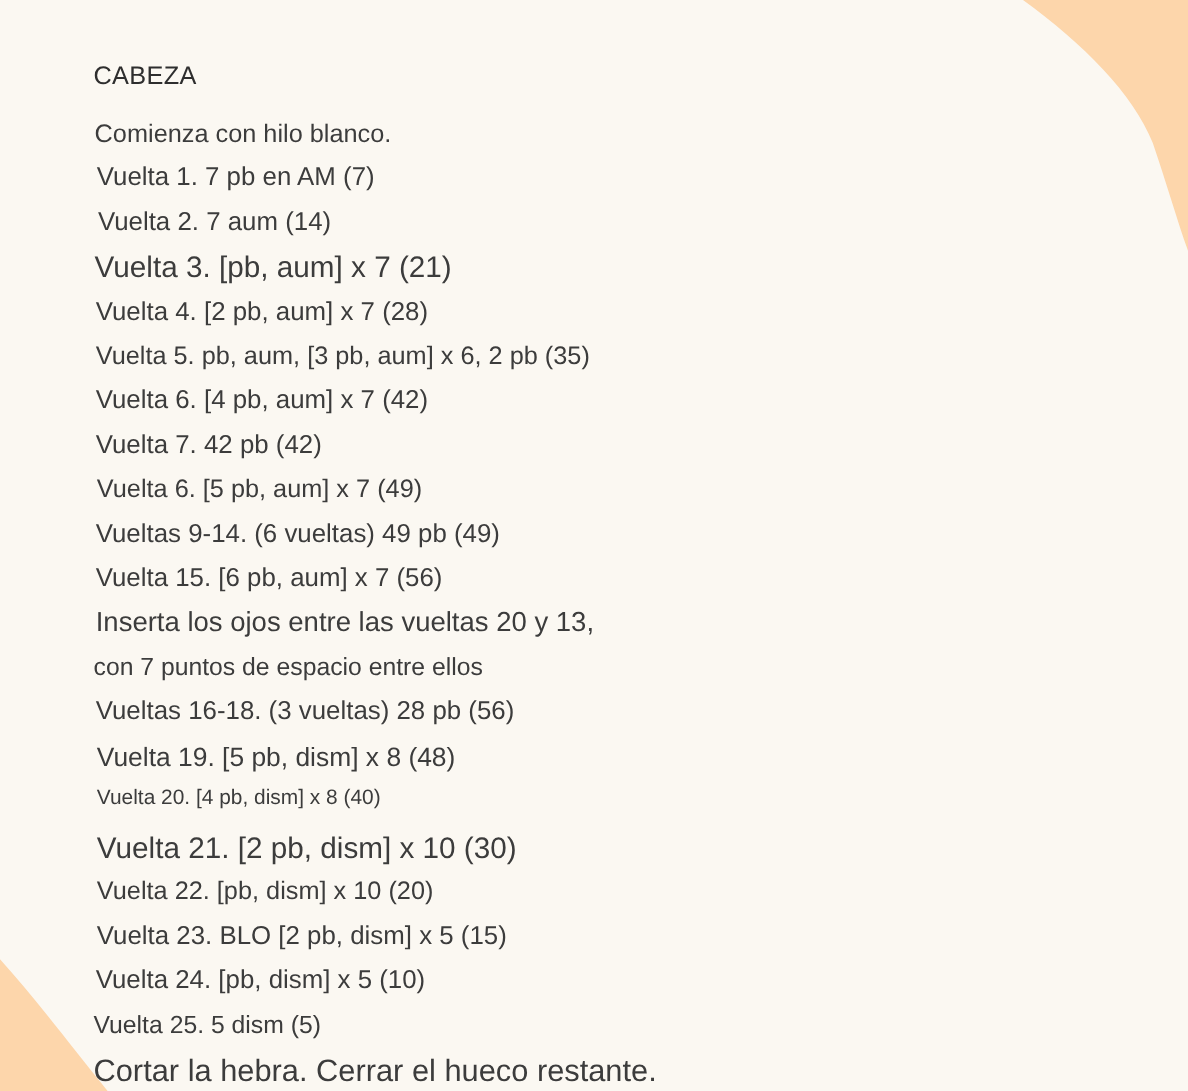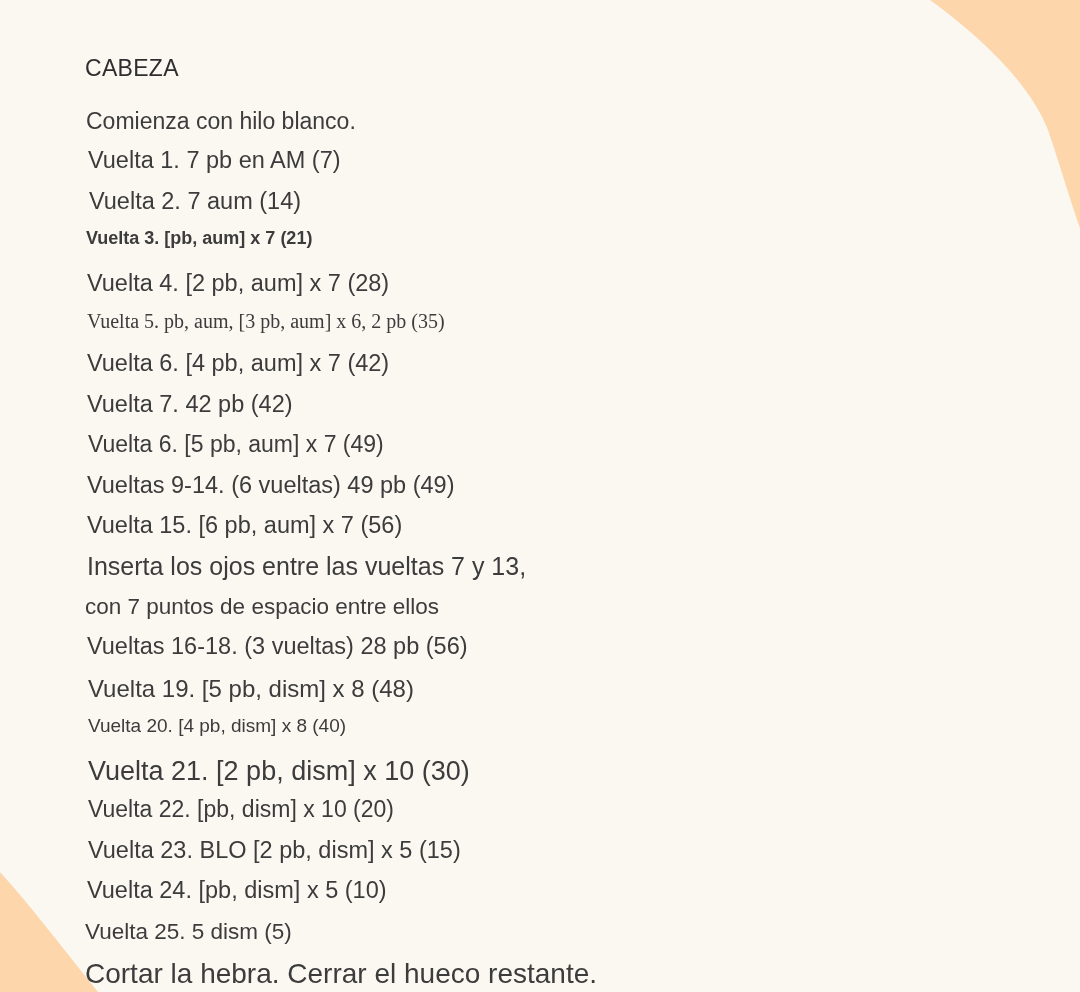--- a/index.html
+++ b/index.html
@@ -54,29 +54,29 @@
   <path d="M930 0 C 985 40, 1030 85, 1048 130 C 1060 165, 1070 200, 1080 228 L 1080 0 Z" fill="#FDD6AB"></path>
   <path d="M0 872 C 30 905, 60 945, 98 992 L 0 992 Z" fill="#FDD6AB"></path>
 </svg>
 
 <div class="content">
   <h1 class="title">CABEZA</h1>
   <div id="lines">
       <p class="line" style="left: 86px; top: 108px; font-size: 23px;">Comienza con hilo blanco.</p>
       <p class="line" style="left: 88px; top: 147px; font-size: 23.5px;">Vuelta 1. 7 pb en AM (7)</p>
       <p class="line" style="left: 89px; top: 188px; font-size: 23.5px;">Vuelta 2. 7 aum (14)</p>
-      <p class="line" style="left: 86px; top: 228px; font-size: 18px; font-weight: bold;">Vuelta 3. [pb, aum] x 7 (21)</p>
+      <p class="line" style="left: 86px; top: 228px; font-size: 27px;">Vuelta 3. [pb, aum] x 7 (21)</p>
       <p class="line" style="left: 87px; top: 270px; font-size: 23.5px;">Vuelta 4. [2 pb, aum] x 7 (28)</p>
-      <p class="line" style="left: 87px; top: 310px; font-size: 20px; font-family: Liberation Serif, serif;">Vuelta 5. pb, aum, [3 pb, aum] x 6, 2 pb (35)</p>
+      <p class="line" style="left: 87px; top: 310px; font-size: 23px;">Vuelta 5. pb, aum, [3 pb, aum] x 6, 2 pb (35)</p>
       <p class="line" style="left: 87px; top: 350px; font-size: 23.5px;">Vuelta 6. [4 pb, aum] x 7 (42)</p>
       <p class="line" style="left: 87px; top: 391px; font-size: 23.5px;">Vuelta 7. 42 pb (42)</p>
       <p class="line" style="left: 88px; top: 431px; font-size: 23px;">Vuelta 6. [5 pb, aum] x 7 (49)</p>
       <p class="line" style="left: 87px; top: 472px; font-size: 23.5px;">Vueltas 9-14. (6 vueltas) 49 pb (49)</p>
       <p class="line" style="left: 87px; top: 512px; font-size: 23.5px;">Vuelta 15. [6 pb, aum] x 7 (56)</p>
-      <p class="line" style="left: 87px; top: 552px; font-size: 25px;">Inserta los ojos entre las vueltas 7 y 13,</p>
+      <p class="line" style="left: 87px; top: 552px; font-size: 25px;">Inserta los ojos entre las vueltas 20 y 13,</p>
       <p class="line" style="left: 85px; top: 594px; font-size: 22.5px;">con 7 puntos de espacio entre ellos</p>
       <p class="line" style="left: 87px; top: 633px; font-size: 23.5px;">Vueltas 16-18. (3 vueltas) 28 pb (56)</p>
       <p class="line" style="left: 88px; top: 675px; font-size: 24px;">Vuelta 19. [5 pb, dism] x 8 (48)</p>
       <p class="line" style="left: 88px; top: 715px; font-size: 19px;">Vuelta 20. [4 pb, dism] x 8 (40)</p>
       <p class="line" style="left: 88px; top: 756px; font-size: 27px;">Vuelta 21. [2 pb, dism] x 10 (30)</p>
       <p class="line" style="left: 88px; top: 796px; font-size: 23px;">Vuelta 22. [pb, dism] x 10 (20)</p>
       <p class="line" style="left: 88px; top: 837px; font-size: 23.5px;">Vuelta 23. BLO [2 pb, dism] x 5 (15)</p>
       <p class="line" style="left: 87px; top: 877px; font-size: 23.5px;">Vuelta 24. [pb, dism] x 5 (10)</p>
       <p class="line" style="left: 85px; top: 919px; font-size: 22.5px;">Vuelta 25. 5 dism (5)</p>
       <p class="line" style="left: 85px; top: 958px; font-size: 28px; text-align: center;">Cortar la hebra. Cerrar el hueco restante.</p>

